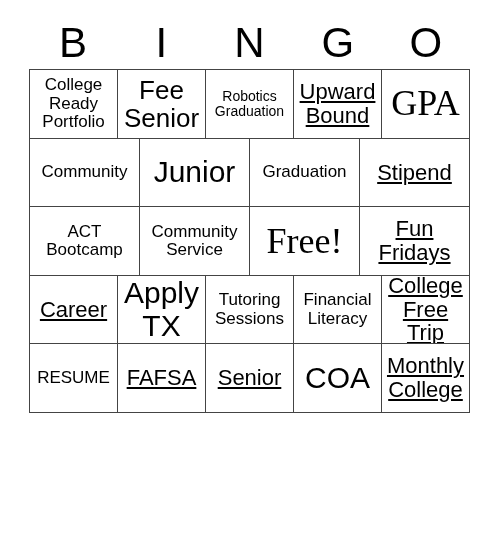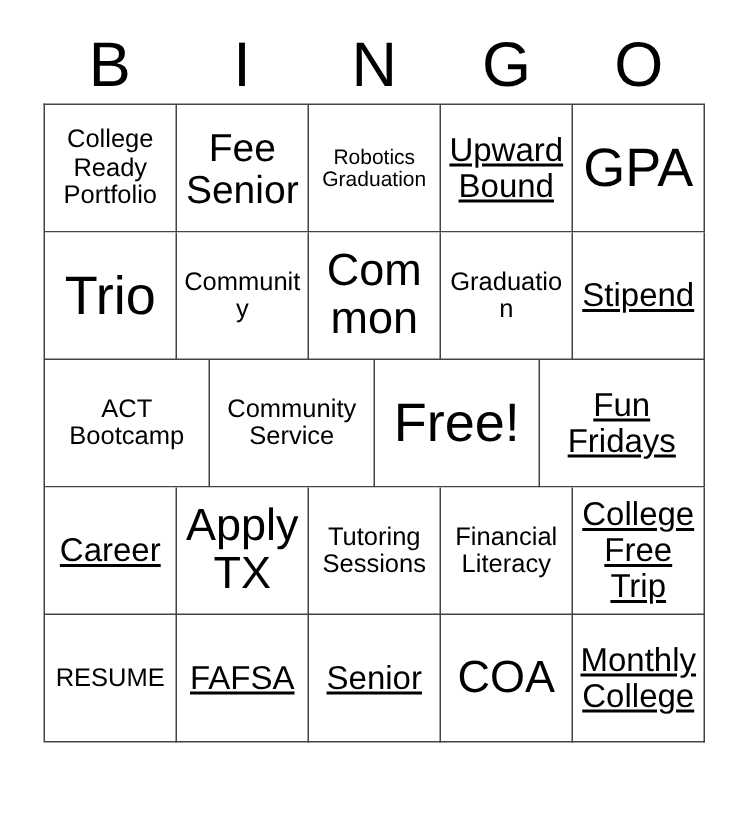--- a/index.html
+++ b/index.html
@@ -47,21 +47,21 @@
     color: #000000;
     user-select: none;
   }
 
   
   #bingo-grid {
     position: absolute;
     left: 29px;
     top: 69px;
     width: 441px;
-    height: 426px;
+    height: 344px;
     display: flex;
     flex-direction: column;
     border-top: 1px solid #444444;
     border-left: 1px solid #444444;
     box-sizing: border-box;
     background: #ffffff;
   }
   .bingo-row {
     flex: 1 1 0;
     display: flex;
@@ -84,21 +84,21 @@
   }
   .cell-text {
     display: block;
     width: 100%;
     line-height: 1.08;
     color: #000000;
     word-wrap: break-word;
   }
 
   
-  .fs-xxl .cell-text { font-size: 36px; }
+  .fs-xxl .cell-text { font-size: 36px; font-family: Liberation Serif, serif; }
   .fs-xl  .cell-text { font-size: 30px; }
   .fs-lg  .cell-text { font-size: 26px; }
   .fs-md  .cell-text { font-size: 22px; text-decoration: underline; }
   .fs-sm  .cell-text { font-size: 17px; }
   .fs-xs  .cell-text { font-size: 14px; }
 </style>
 </head>
 <body>
 
 <div id="bingo-card">
@@ -125,28 +125,25 @@
       </div>
       <div class="bingo-cell fs-md">
         <span class="cell-text">Upward Bound</span>
       </div>
       <div class="bingo-cell fs-xxl">
         <span class="cell-text">GPA</span>
       </div>
     </div>
 
     <div class="bingo-row">
-      <div class="bingo-cell fs-xxl">
-        <span class="cell-text">Trio</span>
-      </div>
       <div class="bingo-cell fs-sm">
         <span class="cell-text">Community</span>
       </div>
       <div class="bingo-cell fs-xl">
-        <span class="cell-text">Common</span>
+        <span class="cell-text">Junior</span>
       </div>
       <div class="bingo-cell fs-sm">
         <span class="cell-text">Graduation</span>
       </div>
       <div class="bingo-cell fs-md">
         <span class="cell-text">Stipend</span>
       </div>
     </div>
 
     <div class="bingo-row">

